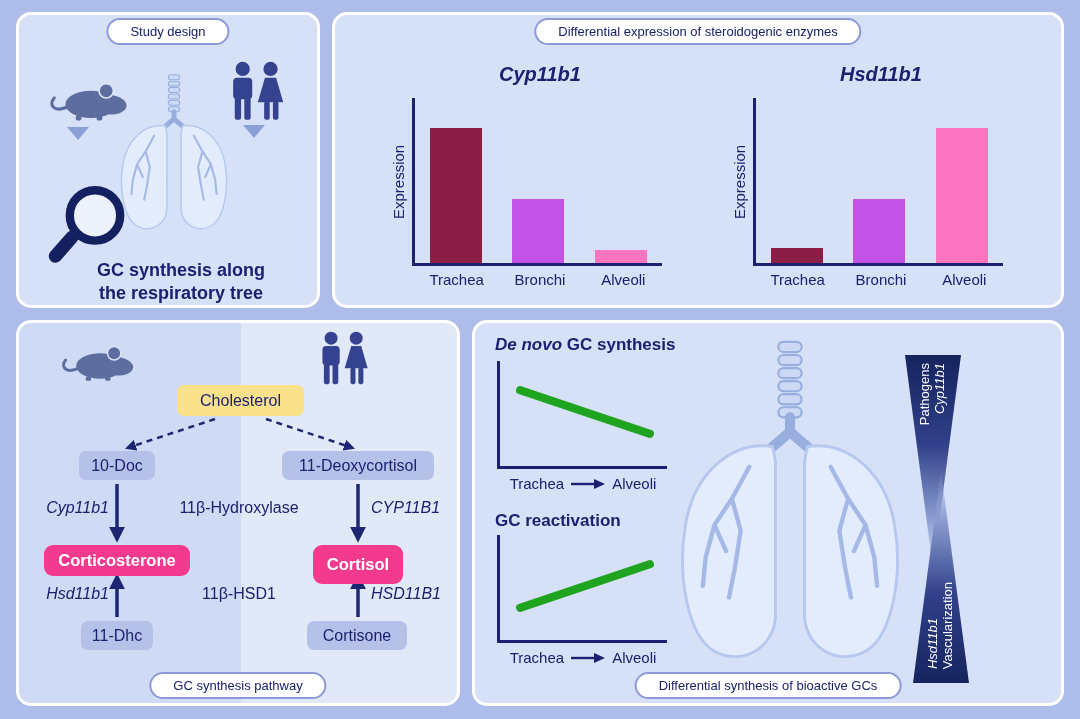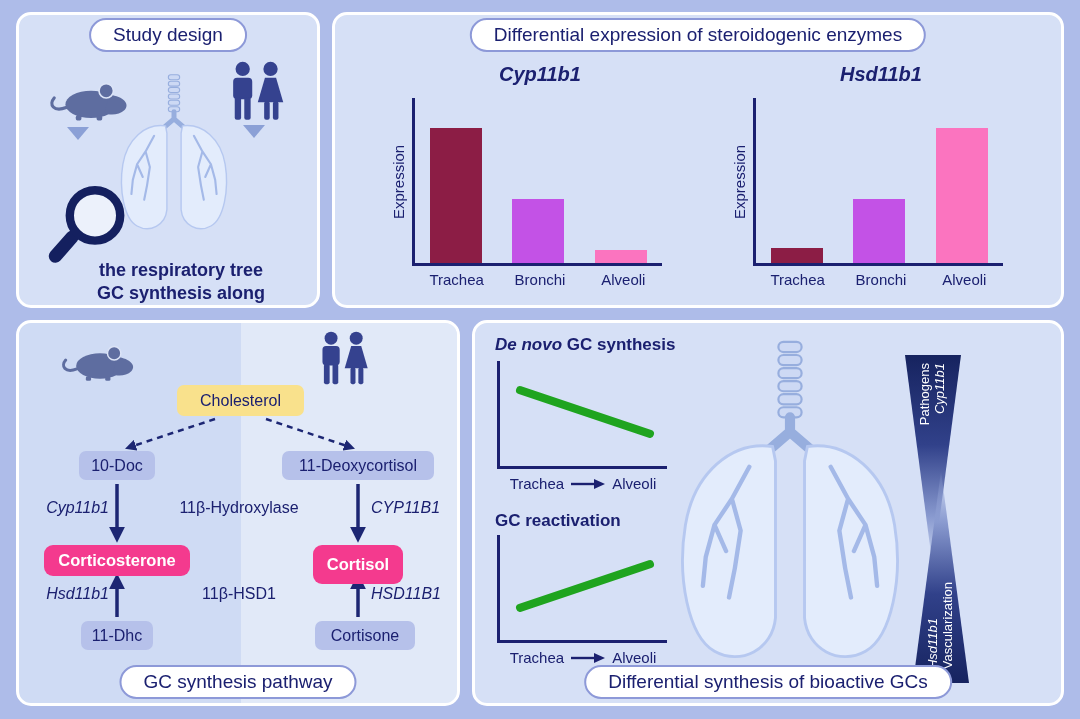--- a/index.html
+++ b/index.html
@@ -5,21 +5,21 @@
   * { margin:0; padding:0; box-sizing:border-box; }
   body { font-family:"Liberation Sans", sans-serif; background:#9aa8dd; }
   .canvas { position:relative; width:1080px; height:719px; background:var(--page-bg,#aebce9); overflow:hidden; }
   .panel { position:absolute; background:var(--panel-bg,#d6e0f6); border:3px solid var(--panel-border,#ffffff); border-radius:15px; }
   #panel-study    { left:16px;  top:12px;  width:304px; height:296px; }
   #panel-enzymes  { left:332px; top:12px;  width:732px; height:296px; }
   #panel-pathway  { left:16px;  top:320px; width:444px; height:386px; background:#cfdbf4; }
   #panel-bioactive{ left:472px; top:320px; width:592px; height:386px; }
 
   .pill { position:absolute; left:50%; transform:translateX(-50%); background:#ffffff;
-          border:2px solid #8d99d8; border-radius:19px; padding:4px 22px; font-size:19px;
+          border:2px solid #8d99d8; border-radius:19px; padding:4px 22px; font-size:13px;
           color:var(--navy,#1b2070); white-space:nowrap; z-index:6; }
   .pill.top { top:3px; }
   .pill.bottom { bottom:4px; }
 
   .abs { position:absolute; }
   .italic { font-style:italic; }
 
   
   .tri-down { position:absolute; width:0; height:0; border-left:11px solid transparent;
               border-right:11px solid transparent; border-top:13px solid #8ba0d6; }
@@ -134,22 +134,22 @@
       </svg>
     <div class="tri-down" style="left:48px; top:112px;"></div>
     <div class="tri-down" style="left:224px; top:110px;"></div>
     <svg class="abs" style="left:84px; top:40px; width:142px; height:200px;">
         <use href="#lungs"></use>
       </svg>
     <svg class="abs" style="left:28px; top:168px; width:84px; height:84px; z-index:4;">
         <use href="#magnifier"></use>
       </svg>
     <div class="caption">
+      <div>GC synthesis along</div>
       <div>the respiratory tree</div>
-      <div>GC synthesis along</div>
     </div>
   </section>
 
   <section class="panel" id="panel-enzymes">
     <div class="pill top">Differential expression of steroidogenic enzymes</div>
     <div class="charts">
       <div class="chart">
         <div class="chart-title">Cyp11b1</div>
         <div class="chart-body">
           <div class="ylabel">Expression</div>
@@ -204,21 +204,21 @@
     <div class="plabel italic" style="left:352px; top:176px; width:88px;">CYP11B1</div>
 
     <div class="pbox pinkbox" style="left:25px;  top:222px; width:146px; height:31px;">Corticosterone</div>
     <div class="pbox pinkbox" style="left:294px; top:222px; width:90px;  height:39px;">Cortisol</div>
 
     <div class="plabel italic" style="left:10px; top:262px; width:80px; text-align:right;">Hsd11b1</div>
     <div class="plabel" style="left:140px; top:262px; width:160px; text-align:center;">11β-HSD1</div>
     <div class="plabel italic" style="left:352px; top:262px; width:88px;">HSD11B1</div>
 
     <div class="pbox lav" style="left:62px;  top:298px; width:72px;  height:29px;">11-Dhc</div>
-    <div class="pbox lav" style="left:296px; top:298px; width:100px; height:29px;">Cortisone</div>
+    <div class="pbox lav" style="left:288px; top:298px; width:100px; height:29px;">Cortisone</div>
 
     <svg class="arrow-layer" width="444" height="386">
       <line x1="196" y1="96" x2="114" y2="123" stroke="#1c2673" stroke-width="2.5" stroke-dasharray="6,5" marker-end="url(#arrow)"></line>
       <line x1="247" y1="96" x2="328" y2="123" stroke="#1c2673" stroke-width="2.5" stroke-dasharray="6,5" marker-end="url(#arrow)"></line>
       <line x1="98" y1="161" x2="98" y2="208" stroke="#1c2673" stroke-width="3.5" marker-end="url(#arrow)"></line>
       <line x1="339" y1="161" x2="339" y2="208" stroke="#1c2673" stroke-width="3.5" marker-end="url(#arrow)"></line>
       <line x1="98" y1="294" x2="98" y2="262" stroke="#1c2673" stroke-width="3.5" marker-end="url(#arrow)"></line>
       <line x1="339" y1="294" x2="339" y2="262" stroke="#1c2673" stroke-width="3.5" marker-end="url(#arrow)"></line>
     </svg>
 

